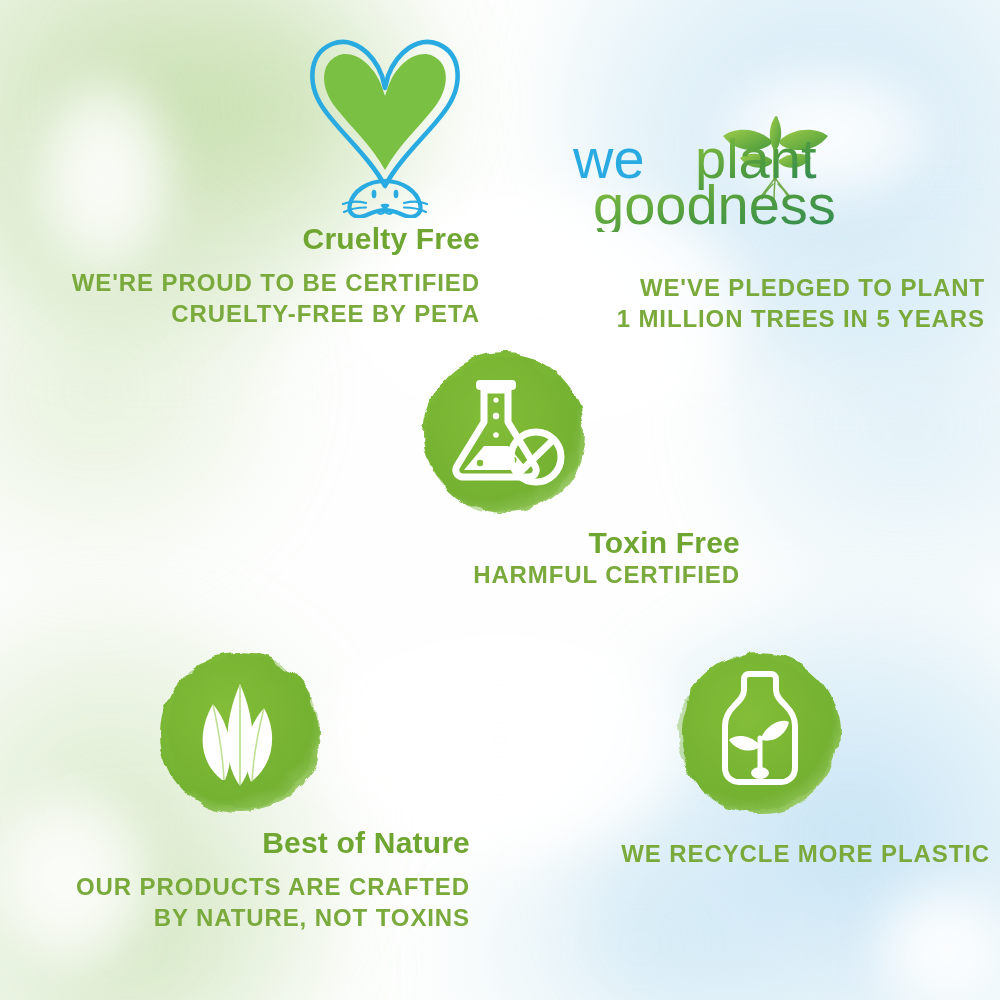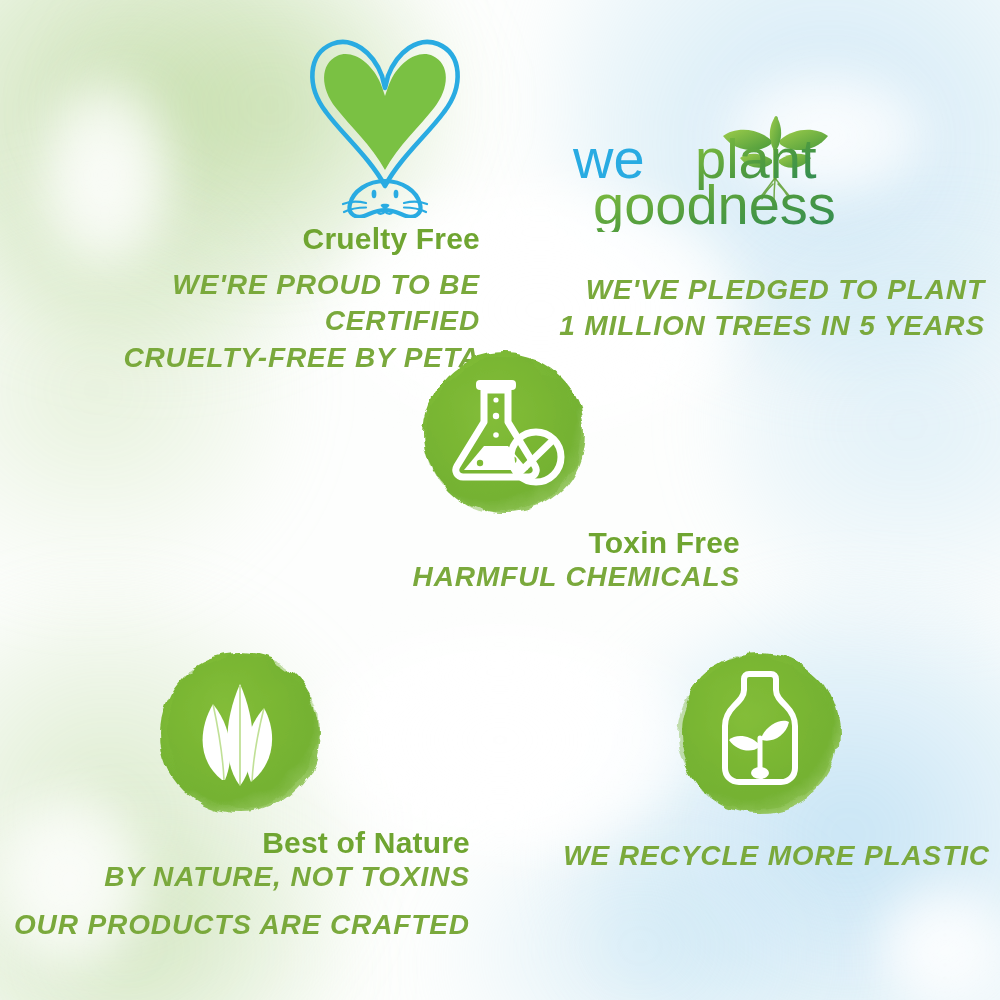--- a/index.html
+++ b/index.html
@@ -144,21 +144,21 @@
   .subtext {
     color: #7aa93c;
     font-weight: bold;
     letter-spacing: 0.9px;
     margin: 0;
     line-height: 1.30;
   }
 
   
   .h-lg  { font-size: 30px; }
-  .s-md  { font-size: 28px; font-style: italic; }
+  .s-md  { font-size: 24px; }
 
   
   #block-cruelty-free { left: 20px;  top: 18px;  width: 460px; }
   #block-plant-goodness { left: 525px; top: 100px; width: 460px; }
   #block-toxin-free  { left: 270px; top: 340px; width: 470px; }
   #block-best-nature { left: 10px;  top: 640px; width: 460px; }
   #block-plastic-positive { left: 530px; top: 640px; width: 460px; }
 
   .icon-wrap {
     display: block;
@@ -329,21 +329,21 @@
           <circle cx="68" cy="123" r="3.2" fill="#7fbb35"></circle>
           <circle cx="101" cy="120" r="3.6" fill="#7fbb35"></circle>
         </g>
 
         <circle cx="124" cy="117" r="25" fill="none" stroke="#ffffff" stroke-width="7"></circle>
         <circle cx="124" cy="117" r="25" fill="#7fbb35" opacity="0.0"></circle>
         <line x1="107" y1="133" x2="141" y2="100" stroke="#ffffff" stroke-width="7" stroke-linecap="round"></line>
       </svg>
     </div>
     <p class="heading h-lg title-gap">Toxin Free</p>
-    <p class="subtext s-md">HARMFUL CHEMICALS</p>
+    <p class="subtext s-md">HARMFUL CERTIFIED</p>
   </div>
 
   <div class="block" id="block-best-nature">
     <div class="disc">
       <svg width="186" height="186" viewBox="0 0 186 186">
         <g filter="url(#discRough2)">
           <circle cx="93" cy="93" r="80" fill="url(#discGrad)"></circle>
         </g>
         <g filter="url(#discRough3)" opacity="0.40">
           <circle cx="95" cy="91" r="76" fill="#74b233"></circle>
@@ -353,22 +353,22 @@
         <path d="M66 64 C72 92 76 118 77 140" stroke="#8cc63f" stroke-width="1.6" fill="none" opacity="0.55"></path>
 
         <path d="M104 142 C127 124 131 94 117 68 C98 90 94 118 104 142 Z" fill="#ffffff"></path>
         <path d="M117 68 C110 96 106 120 105 142" stroke="#8cc63f" stroke-width="1.6" fill="none" opacity="0.55"></path>
 
         <path d="M93 146 C76 124 76 82 93 44 C110 82 110 124 93 146 Z" fill="#ffffff"></path>
         <path d="M93 46 L93 146" stroke="#8cc63f" stroke-width="1.8" fill="none" opacity="0.55"></path>
       </svg>
     </div>
     <p class="heading h-lg title-gap">Best of Nature</p>
+    <p class="subtext s-md sub-gap">OUR PRODUCTS ARE CRAFTED</p>
     <p class="subtext s-md">BY NATURE, NOT TOXINS</p>
-    <p class="subtext s-md sub-gap">OUR PRODUCTS ARE CRAFTED</p>
   </div>
 
   <div class="block" id="block-plastic-positive">
     <div class="disc">
       <svg width="186" height="186" viewBox="0 0 186 186">
         <g filter="url(#discRough3)">
           <circle cx="93" cy="93" r="80" fill="url(#discGrad)"></circle>
         </g>
         <g filter="url(#discRough)" opacity="0.40">
           <circle cx="90" cy="94" r="77" fill="#74b233"></circle>

